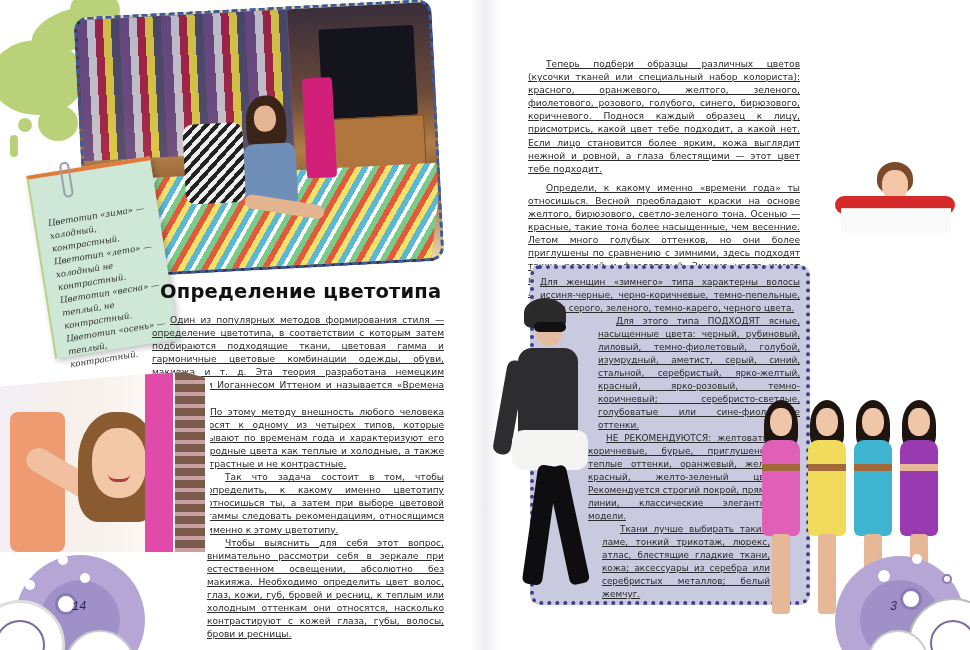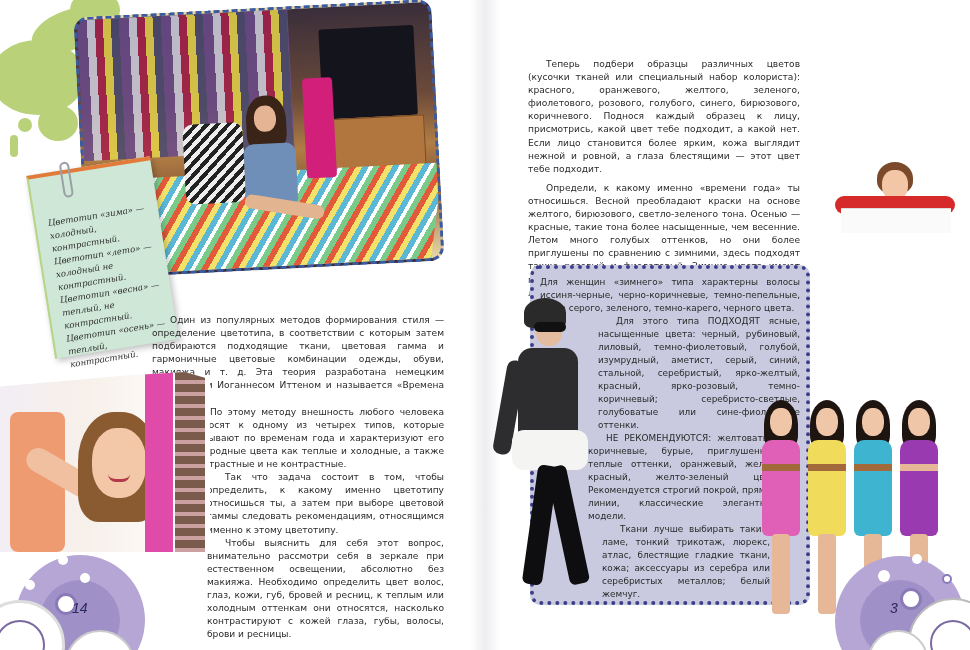--- a/index.html
+++ b/index.html
@@ -38,40 +38,40 @@
   
   .note { position: absolute; left: 40px; top: 165px; width: 125px; height: 185px; transform: rotate(-9deg);
     background: #cfe7d6; border-top: 4px solid #e27a3a; border-left: 2px solid #b8d486; box-shadow: 2px 3px 6px rgba(0,0,0,.25); padding: 40px 10px 10px 12px; }
   .note-clip { position: absolute; left: 32px; top: -12px; width: 10px; height: 36px; border: 2px solid #9aa0a8; border-radius: 6px; }
   .note-text { font-family: "DejaVu Serif", serif; font-style: italic; font-size: 8.6px; line-height: 13px; color: #2d2d2d; }
 
   
   .section-title { position: absolute; left: 160px; top: 280px; font-family: "DejaVu Sans", sans-serif; font-weight: bold; font-size: 19.5px; color: #111; letter-spacing: .2px; }
 
   .body-text { font-family: "DejaVu Sans", sans-serif; font-size: 9.1px; line-height: 13.1px; color: #2a2a2a; text-align: justify; }
-  .body-text p { text-indent: 18px; }
+  .body-text p { text-indent: 18px; text-decoration: underline; }
   .left-col { position: absolute; top: 314px; left: 152px; width: 292px; }
   .left-col p { margin: 0; }
 
   
   .photo-girl { position: absolute; left: 0; top: 372px; width: 210px; height: 180px; overflow: hidden;
     background: linear-gradient(90deg, #f2eef4 0%, #f7f0ea 40%, #ffffff 100%);
     clip-path: polygon(0 8%, 60% 2%, 88% 0, 100% 4%, 100% 100%, 0 100%); }
   .pg-orange { position: absolute; left: 10px; top: 40px; width: 55px; height: 140px; background: #ef9b72; border-radius: 8px; }
   .pg-hair { position: absolute; left: 78px; top: 40px; width: 80px; height: 110px; background: #8a5a30; border-radius: 45% 45% 25% 25%; }
   .pg-face { position: absolute; left: 92px; top: 56px; width: 54px; height: 70px; background: #f2c8a8; border-radius: 45%; }
   .pg-smile { position: absolute; left: 108px; top: 102px; width: 22px; height: 8px; border-bottom: 3px solid #b33a4a; border-radius: 0 0 12px 12px; }
   .pg-arm { position: absolute; left: 20px; top: 100px; width: 120px; height: 24px; background: #f0c0a0; border-radius: 12px; transform: rotate(30deg); }
   .pg-pink { position: absolute; left: 145px; top: 0; width: 28px; height: 180px; background: #e04aa8; }
   .pg-floral { position: absolute; left: 175px; top: 0; width: 30px; height: 180px; background: repeating-linear-gradient(180deg, #7a5a4a 0 8px, #caa0a0 8px 12px); }
 
   
   .circles { position: absolute; width: 160px; height: 110px; }
   .circles .c { position: absolute; border-radius: 50%; }
-  .page-num { position: absolute; font-family: Liberation Sans, sans-serif; font-style: italic; font-size: 14px; color: #2a2a5a; }
+  .page-num { position: absolute; font-family: Liberation Mono, monospace; font-style: italic; font-size: 12px; color: #2a2a5a; }
 
   
   .right-intro { position: absolute; left: 528px; top: 58px; width: 272px; }
   .right-intro p { margin: 0; }
   .right-intro p.gap { margin-top: 6px; }
 
   .photo-pointing { position: absolute; left: 835px; top: 160px; width: 120px; height: 75px; }
   .pp-hair { position: absolute; left: 42px; top: 2px; width: 36px; height: 32px; background: #7a4a2a; border-radius: 50% 50% 40% 40%; }
   .pp-face { position: absolute; left: 47px; top: 10px; width: 26px; height: 30px; background: #f2c6a6; border-radius: 45%; }
   .pp-arms { position: absolute; left: 0; top: 36px; width: 120px; height: 18px; background: #d62a2a; border-radius: 9px; }
@@ -144,20 +144,21 @@
         <div>холодный, контрастный.</div>
         <div>Цветотип «лето» —</div>
         <div>холодный не контрастный.</div>
         <div>Цветотип «весна» —</div>
         <div>теплый, не контрастный.</div>
         <div>Цветотип «осень» —</div>
         <div>теплый, контрастный.</div>
       </div>
     </div>
 
+    <h1 class="section-title">Определение цветотипа</h1>
 
     <div class="left-col body-text">
       <p style="margin-left:0;">Один из популярных методов формирования стиля — определение цветотипа, в соответствии с которым затем подбираются подходящие ткани, цветовая гамма и гармоничные цветовые комбинации одежды, обуви, макияжа и т. д. Эта теория разработана немецким художником Иоганнесом Иттеном и называется «Времена года».</p>
       <p style="padding-left:40px;">По этому методу внешность любого человека относят к одному из четырех типов, которые называют по временам года и характеризуют его природные цвета как теплые и холодные, а также контрастные и не контрастные.</p>
       <p style="padding-left:55px;">Так что задача состоит в том, чтобы определить, к какому именно цветотипу относишься ты, а затем при выборе цветовой гаммы следовать рекомендациям, относящимся именно к этому цветотипу.</p>
       <p style="padding-left:55px;">Чтобы выяснить для себя этот вопрос, внимательно рассмотри себя в зеркале при естественном освещении, абсолютно без макияжа. Необходимо определить цвет волос, глаз, кожи, губ, бровей и ресниц, к теплым или холодным оттенкам они относятся, насколько контрастируют с кожей глаза, губы, волосы, брови и ресницы.</p>
     </div>
 
     <div class="photo-girl">
       <div class="pg-orange"></div>

